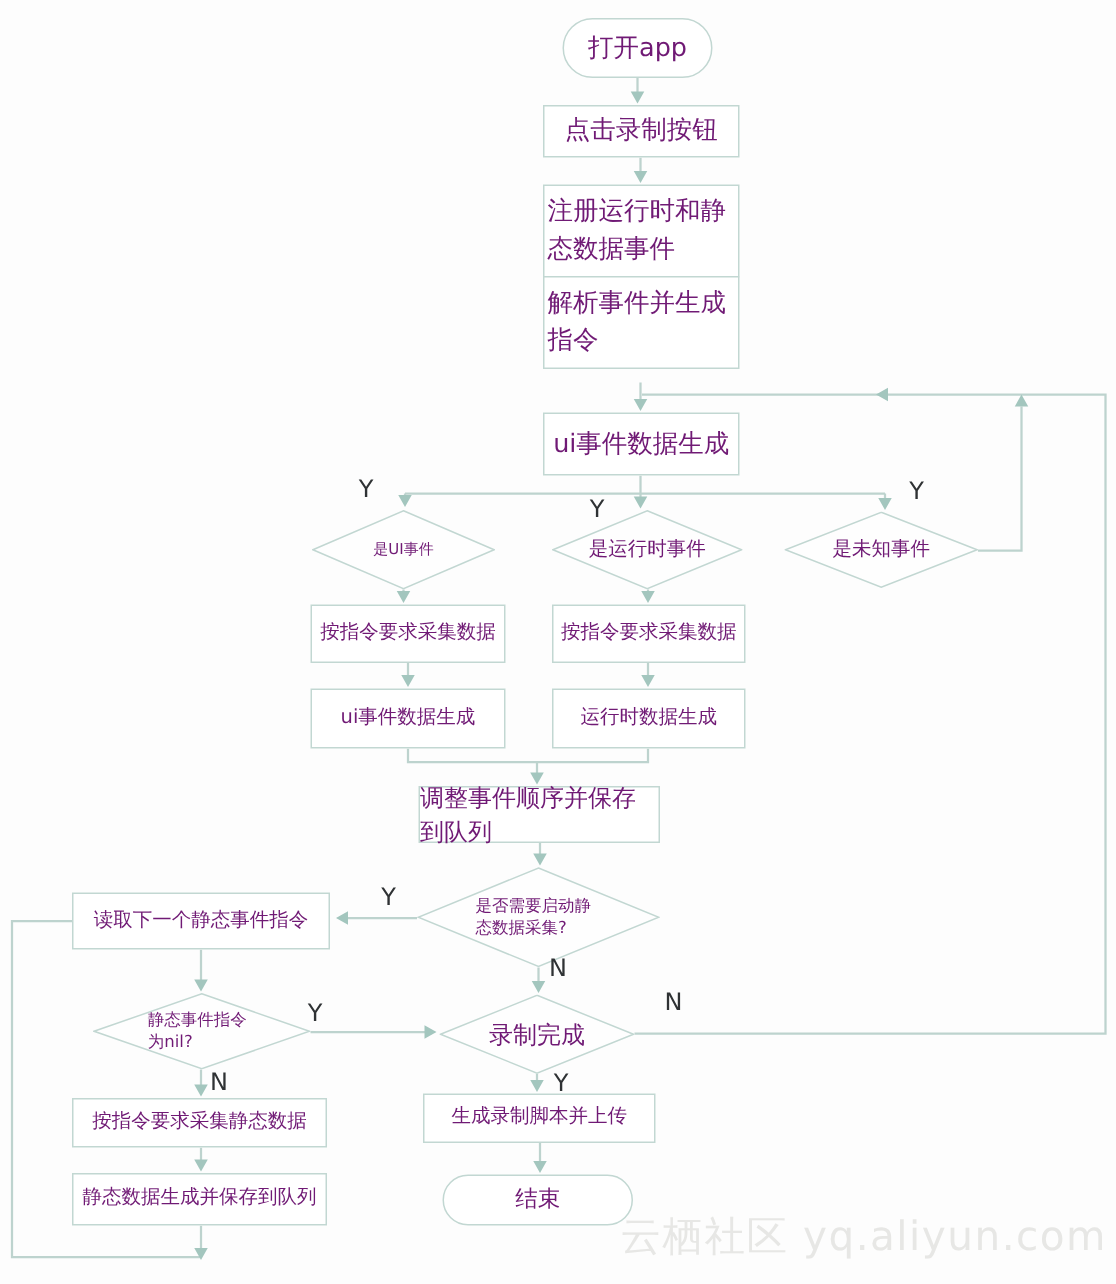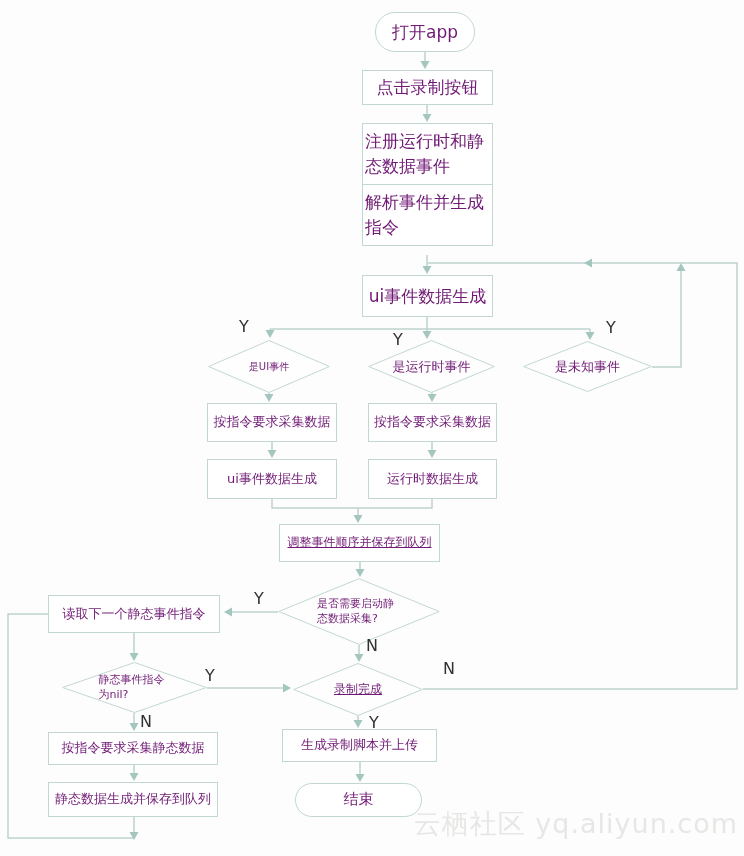--- a/index.html
+++ b/index.html
@@ -18,21 +18,21 @@
   }
   .pill{border-radius:20px;}
   .diamond{border:none;background:transparent;}
   .diamond svg{position:absolute;left:0;top:0;width:100%;height:100%;}
   .diamond polygon{fill:#fefefe;stroke:#c2d7d2;stroke-width:1;vector-effect:non-scaling-stroke;}
   .txt{position:relative;z-index:1;display:block;line-height:1.35;}
   .fs17{font-size:17px;}
   .fs15{font-size:15px;}
   .fs14{font-size:10px;}
   .fs13{font-size:13px;}
-  .fs12{font-size:12px;text-decoration:underline;}
+  .fs12{font-size:16px;}
   .fs11{font-size:11px;}
   .elabel{
     position:absolute;z-index:2;transform:translate(-50%,-50%);
     font-size:16px;color:#2f3234;
   }
   .watermark{
     position:absolute;z-index:0;right:6px;top:806px;
     font-size:27px;color:#e7e7e5;letter-spacing:1px;white-space:nowrap;
   }
 </style>

